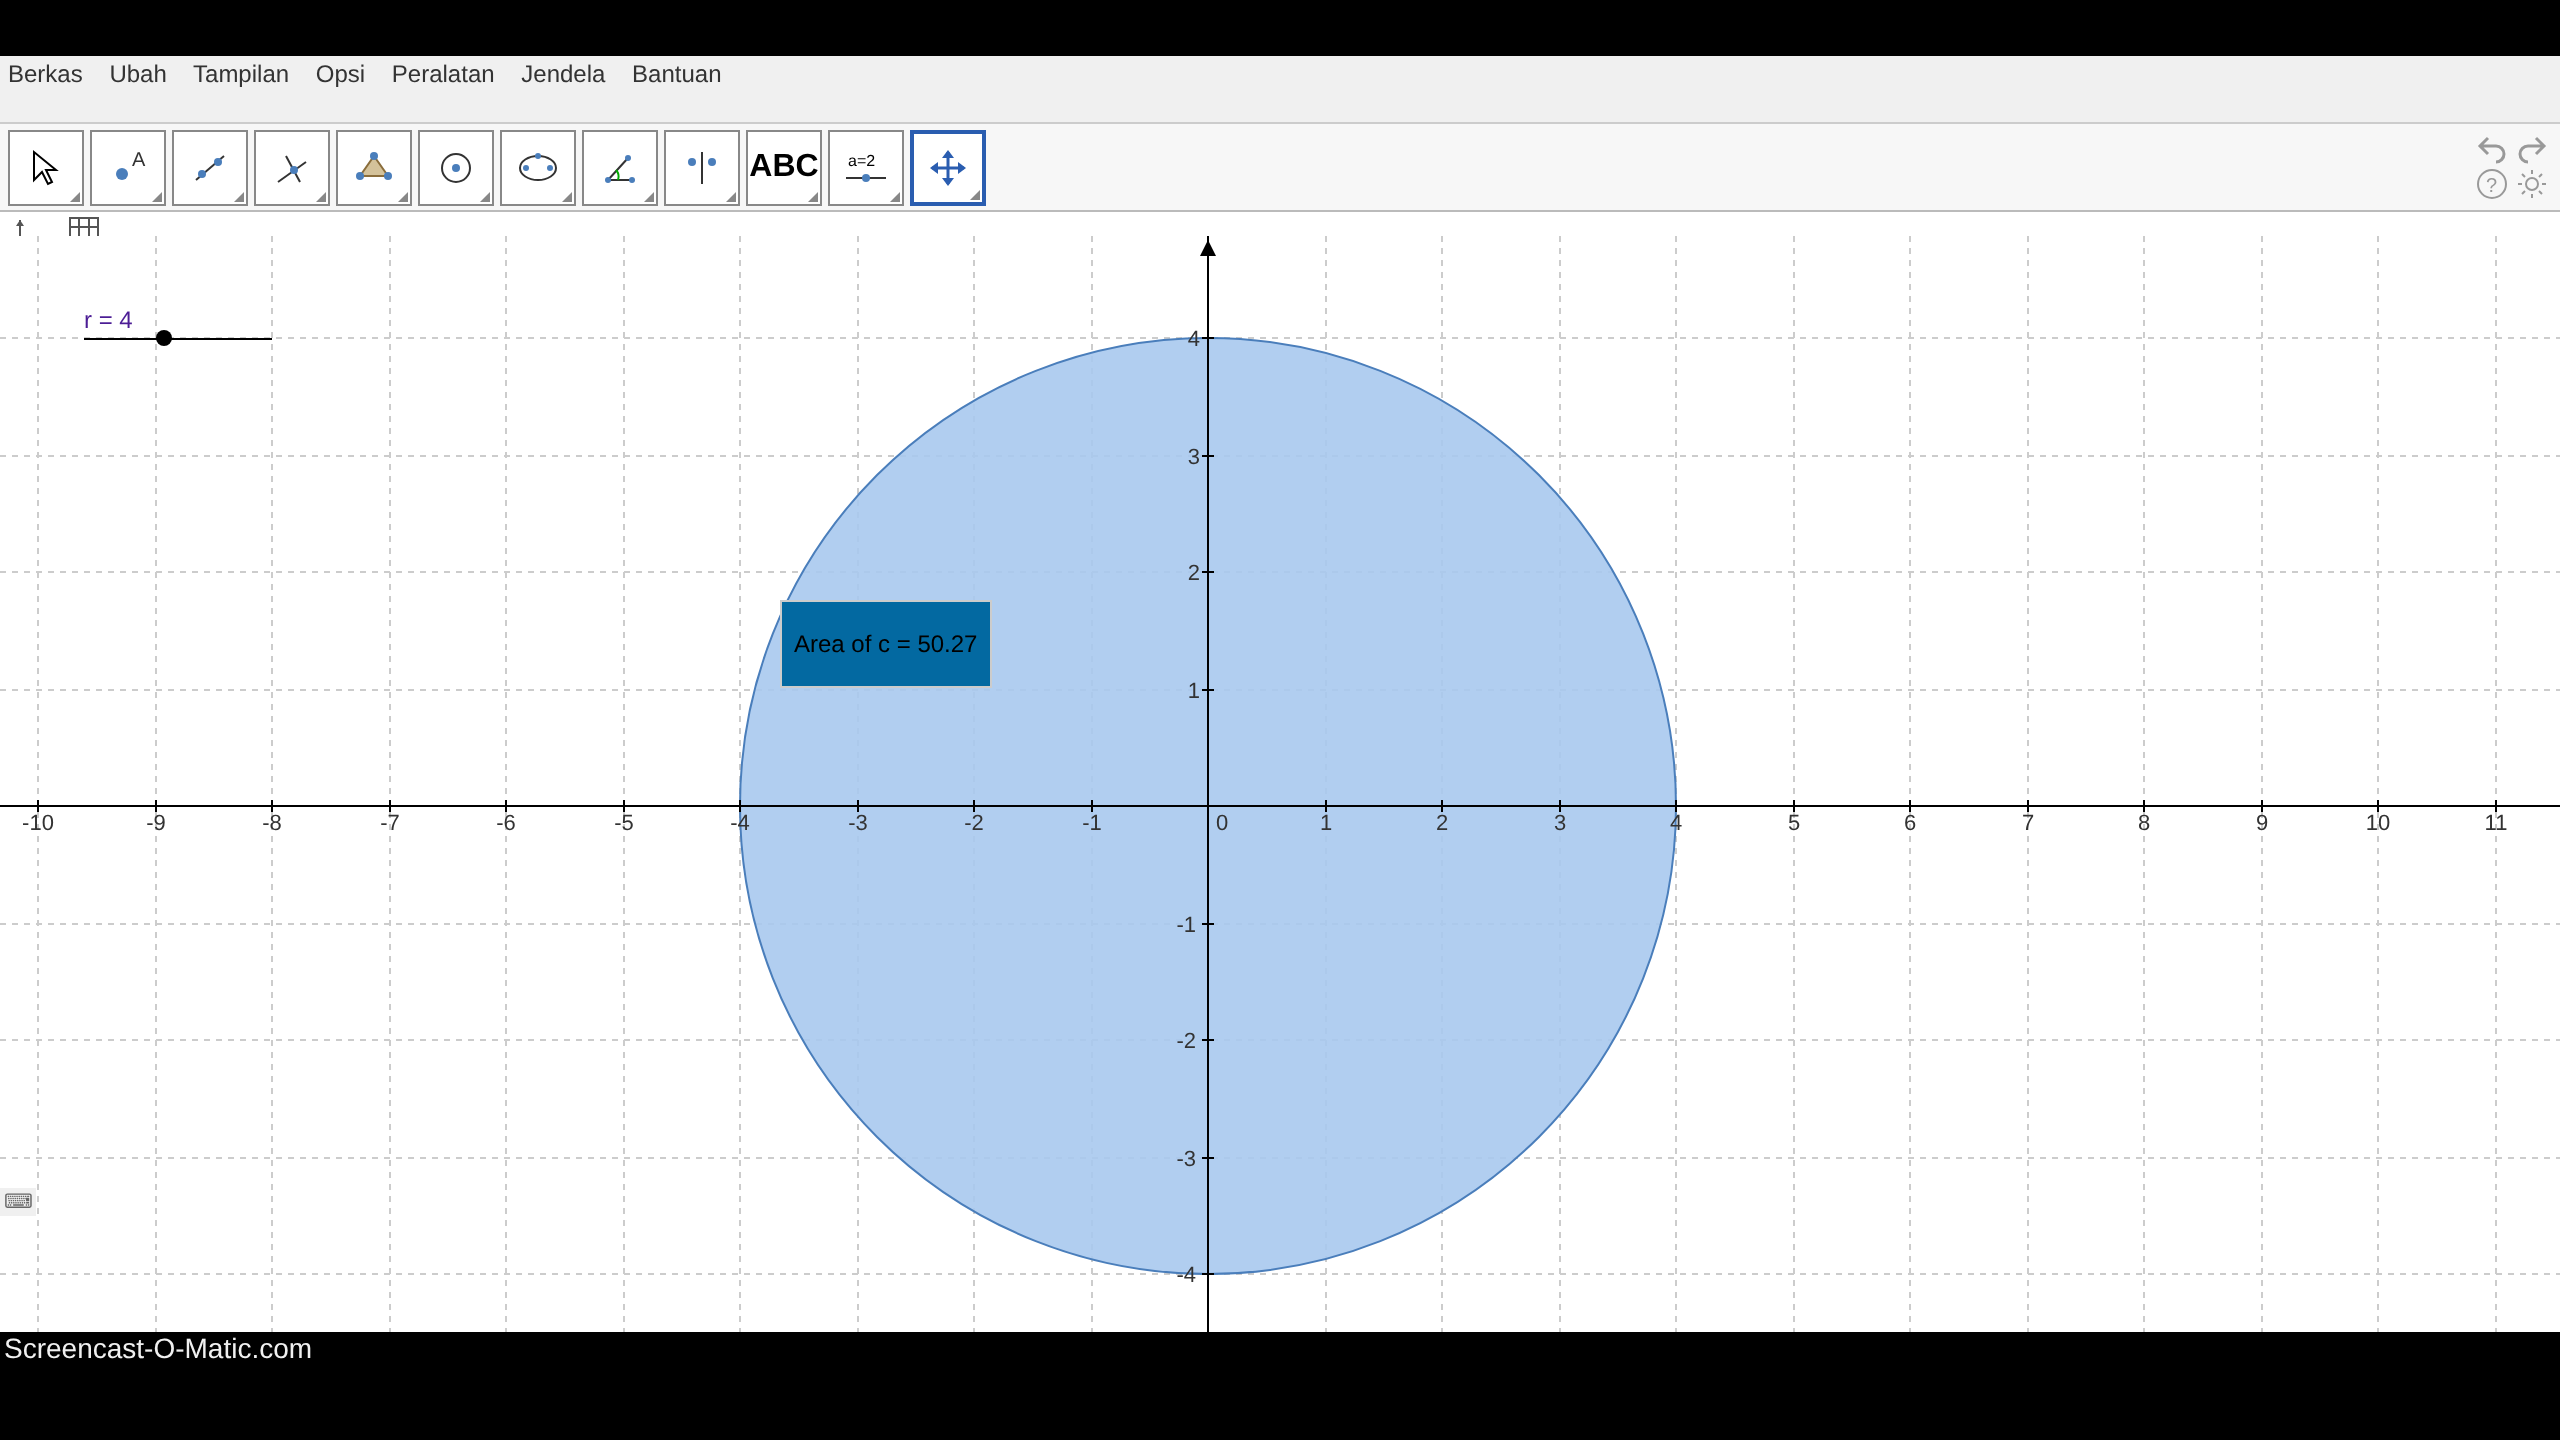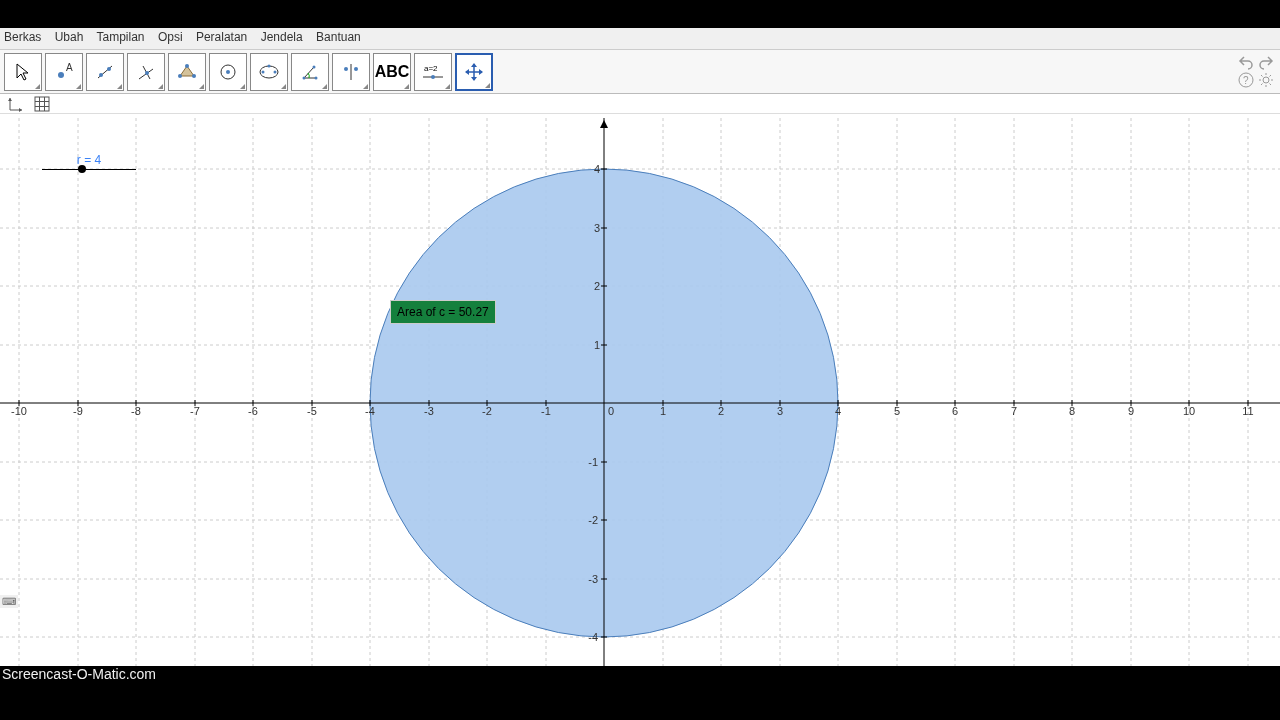--- a/index.html
+++ b/index.html
@@ -1,34 +1,34 @@
 <!DOCTYPE html>
 <html><head>
 <meta charset="utf-8">
 <style>
   * { box-sizing: border-box; margin: 0; padding: 0; }
   body { font-family: Arial, sans-serif; font-size: 12px; background: #fff; width: 1280px; height: 720px; overflow: hidden; position: relative; }
   .topbar-black { background: #000; height: 28px; width: 100%; }
-  .menubar { background: #f0f0f0; height: 22px; padding: 2px 4px; border-bottom: 1px solid #ccc; }
+  .menubar { background: #f0f0f0; height: 34px; padding: 2px 4px; border-bottom: 1px solid #ccc; }
   .menubar span { margin-right: 10px; color: #333; cursor: default; }
   .toolbar { background: #f7f7f7; height: 44px; padding: 4px; display: flex; align-items: center; border-bottom: 1px solid #bbb; position: relative; }
   .toolbtn { width: 38px; height: 38px; border: 1px solid #888; background: #fff; margin-right: 3px; display: flex; align-items: center; justify-content: center; position: relative; cursor: default; }
   .toolbtn.selected { border: 2px solid #2a5db0; }
   .toolbtn::after { content: ""; position: absolute; right: 1px; bottom: 1px; width: 0; height: 0; border-left: 5px solid transparent; border-bottom: 5px solid #888; }
   .toolbar-right { position: absolute; right: 6px; top: 4px; display: flex; flex-direction: column; gap: 2px; align-items: flex-end; }
   .toolbar-right-row { display: flex; gap: 4px; }
   .smallicon { width: 16px; height: 16px; color: #999; }
   .subtoolbar { background: #fff; height: 20px; padding: 2px 8px; display: flex; gap: 10px; align-items: center; border-bottom: 1px solid #ddd; }
   .graph-area { position: absolute; top: 118px; left: 0; right: 0; bottom: 54px; background: #fff; overflow: hidden; }
   .graph-svg { position: absolute; top: 0; left: 0; }
   .slider-box { position: absolute; top: 35px; left: 42px; }
-  .slider-label { font-size: 12px; color: #3b82f6; margin-bottom: 2px; text-align: center; }
+  .slider-label { font-size: 12px; color: #4c1d95; margin-bottom: 2px; }
   .slider-track { width: 94px; height: 1px; background: #000; position: relative; }
   .slider-thumb { width: 8px; height: 8px; background: #000; border-radius: 50%; position: absolute; left: 36px; top: -4px; }
-  .area-label { position: absolute; top: 182px; left: 390px; background: #15803d; border: 1px solid #ccc; padding: 4px 6px; font-size: 12px; }
+  .area-label { position: absolute; top: 182px; left: 390px; background: #0369a1; border: 1px solid #ccc; padding: 14px 6px; font-size: 12px; }
   .bottombar-black { position: absolute; bottom: 0; left: 0; right: 0; background: #000; height: 54px; }
   .watermark { position: absolute; bottom: 38px; left: 2px; color: #f0f0f0; font-weight: normal; font-size: 14px; text-shadow: 1px 1px 2px #000, -1px -1px 2px #000; font-family: Arial; }
   .inputbar { position: absolute; bottom: 28px; left: 0; right: 0; height: 20px; background: #f0f0f0; border-top: 1px solid #ccc; display: flex; align-items: center; padding: 0 4px; justify-content: space-between; }
   .input-expand { width: 14px; height: 14px; border: 1px solid #999; display: flex; align-items: center; justify-content: center; }
   .smallbox-left { position: absolute; bottom: 58px; left: 0; font-size: 10px; color: #666; background: #f0f0f0; padding: 1px 2px; }
 </style>
 </head>
 <body>
 
 <div class="topbar-black"></div>

